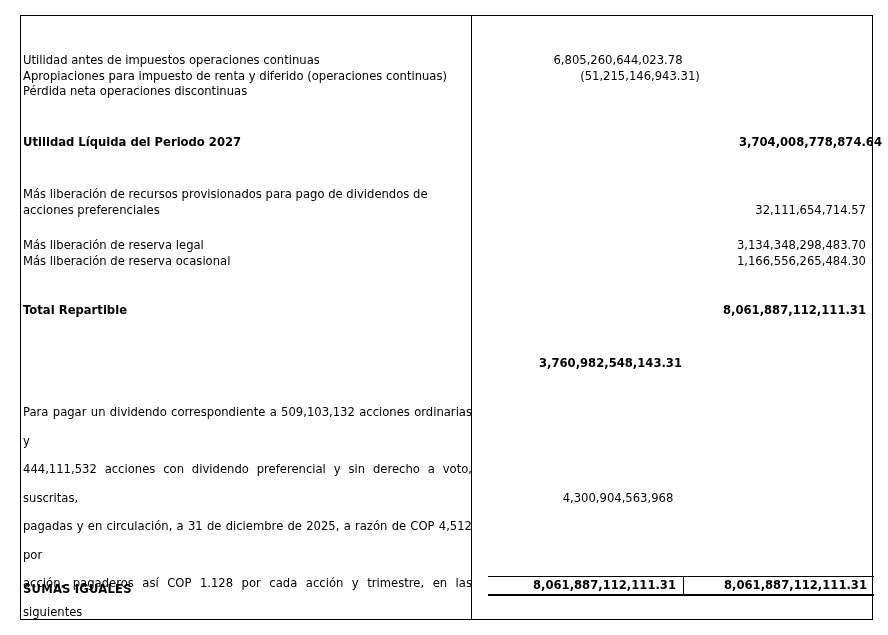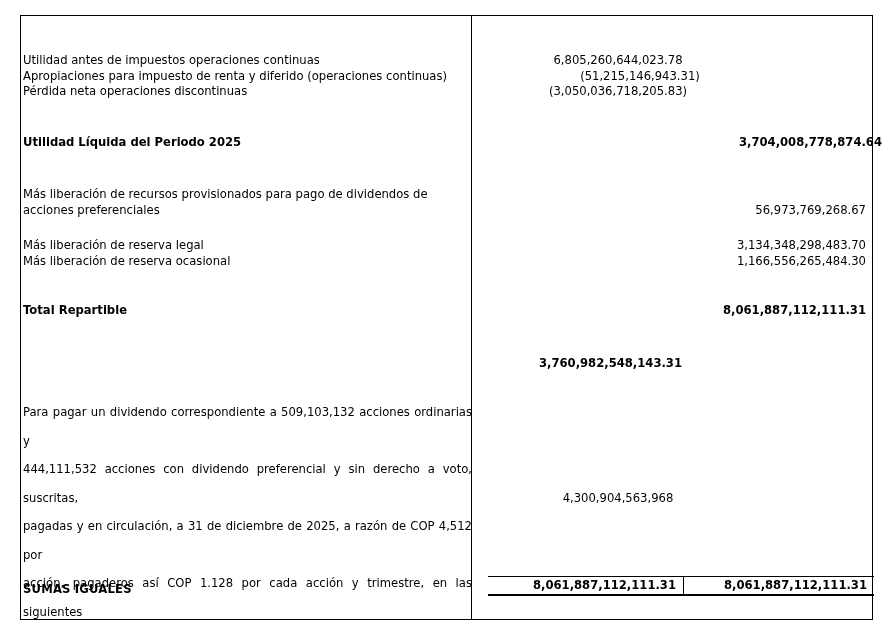--- a/index.html
+++ b/index.html
@@ -151,21 +151,21 @@
   <div class="divider"></div>
 
   <div class="label-col">
 
     <div class="row-label" style="top:38px;">Utilidad antes de impuestos operaciones continuas</div>
 
     <div class="row-label" style="top:69px;">Pérdida neta operaciones discontinuas</div>
 
     <div class="row-label" style="top:53.5px;">Apropiaciones para impuesto de renta y diferido (operaciones continuas)</div>
 
-    <div class="row-label bold" style="top:120px;">Utilidad Líquida del Periodo 2025</div>
+    <div class="row-label bold" style="top:120px;">Utilidad Líquida del Periodo 2027</div>
 
     <div class="row-label" style="top:172px; width:425px; white-space:normal;">Más liberación de recursos provisionados para pago de dividendos de acciones preferenciales</div>
 
     <div class="row-label" style="top:223px;">Más liberación de reserva legal</div>
 
     <div class="row-label" style="top:238.5px;">Más liberación de reserva ocasional</div>
 
     <div class="row-label bold" style="top:288px;">Total Repartible</div>
 
 
@@ -178,25 +178,24 @@
     <span>acción, pagaderos así COP 1.128 por cada acción y trimestre, en las siguientes</span>
     <span>fechas: 1 de abril, 1 de julio, 1 de octubre y 29 de diciembre de 2026.</span>
   </div>
 
   <div class="amount-col">
 
     <div class="amt center-sub" style="top:38px;">6,805,260,644,023.78</div>
 
     <div class="amt center-sub" style="top:53.5px;padding-left:22px;">(51,215,146,943.31)</div>
 
-    <div class="amt center-sub" style="top:69px;">(3,050,036,718,205.83)</div>
 
     <div class="amt right-far bold" style="top:120px;padding-left:16px;">3,704,008,778,874.64</div>
 
-    <div class="amt right-far" style="top:187.5px;">56,973,769,268.67</div>
+    <div class="amt right-far" style="top:187.5px;">32,111,654,714.57</div>
 
     <div class="amt right-far" style="top:223px;">3,134,348,298,483.70</div>
 
     <div class="amt right-far" style="top:238.5px;">1,166,556,265,484.30</div>
 
     <div class="amt right-far bold" style="top:288px;">8,061,887,112,111.31</div>
 
     <div class="amt right-sub bold" style="top:341px;">3,760,982,548,143.31</div>
 
     <div class="amt center-sub" style="top:476px;">4,300,904,563,968</div>

